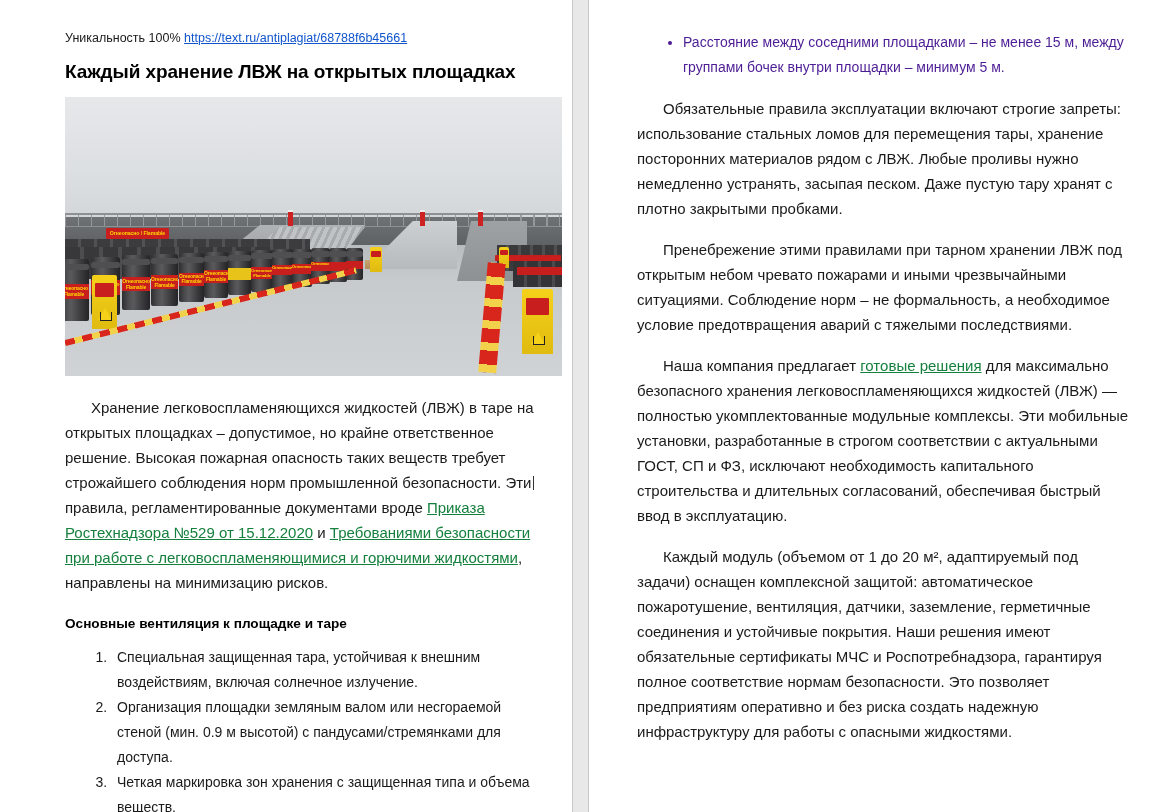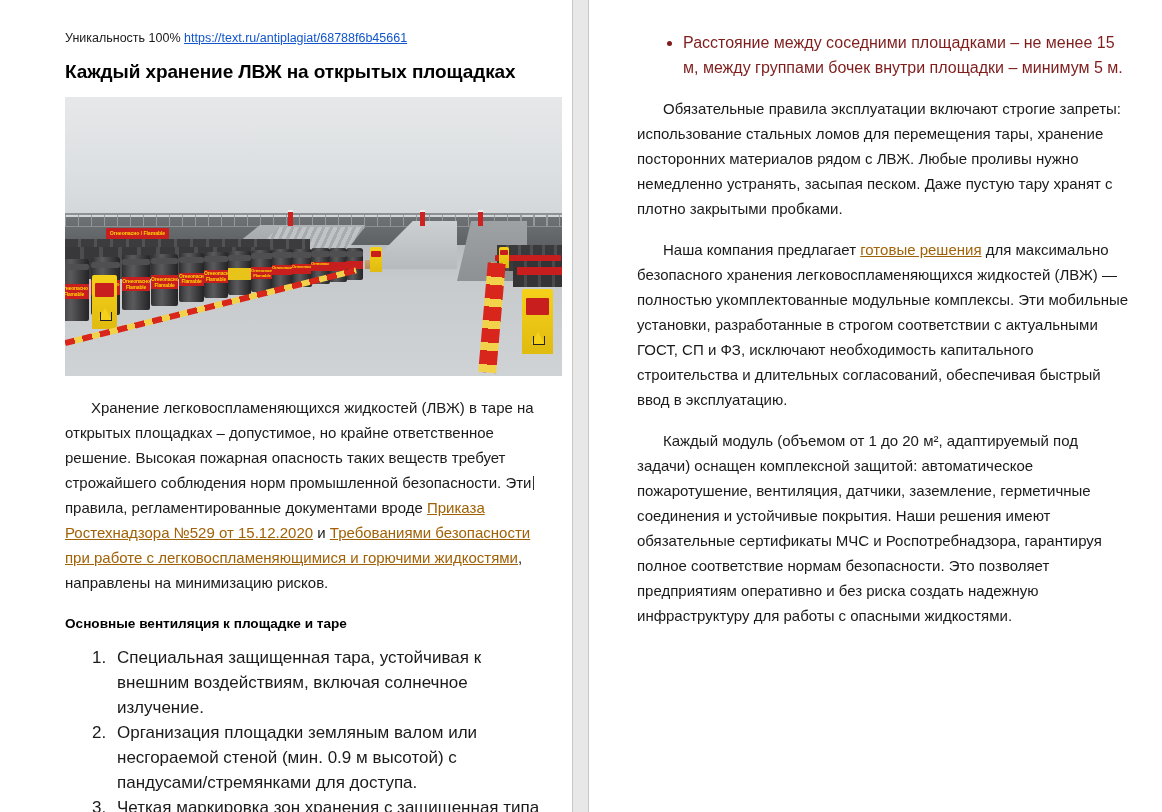--- a/index.html
+++ b/index.html
@@ -217,21 +217,21 @@
     color: #1a1a1a;
     text-align: left;
     margin: 0;
   }
   .para {
     margin: 16px 0 0 0;
     text-indent: 26px;
   }
   .para.first { margin-top: 19px; }
   .para a, .inline-link {
-    color: #a16207;
+    color: #15803d;
     text-decoration: underline;
   }
   .caret {
     display: inline-block;
     width: 1px;
     height: 14px;
     background: #333;
     vertical-align: -2px;
     margin-left: 2px;
   }
@@ -240,36 +240,36 @@
     font-weight: bold;
     line-height: 22px;
     margin: 18px 0 0 0;
     color: #000;
   }
   ol.list, ul.list {
     margin: 10px 0 0 0;
     padding-left: 46px;
   }
   ol.list li, ul.list li {
-    font-size: 17px;
+    font-size: 14px;
     line-height: 25px;
     color: #1a1a1a;
     margin: 0;
     padding-left: 6px;
   }
   ol.list { list-style: decimal; }
   .rc-bullets {
     margin: 0;
     padding-left: 46px;
     list-style: disc;
   }
   .rc-bullets li {
-    font-size: 16px;
+    font-size: 14px;
     line-height: 25px;
-    color: #7f1d1d;
+    color: #4c1d95;
   }
 </style>
 </head>
 <body>
 
 <div class="doc-viewport">
 
   <div class="page page-left">
     <div class="page-inner-left">
 
@@ -408,20 +408,21 @@
   <div class="page page-right">
     <div class="page-inner-right">
 
       <ul class="rc-bullets">
         <li>Расстояние между соседними площадками – не менее 15 м, между группами бочек внутри площадки – минимум 5 м.</li>
       </ul>
 
       <p class="body-text para">Обязательные правила эксплуатации включают строгие запреты: использование стальных ломов для перемещения тары, хранение посторонних материалов рядом с ЛВЖ. Любые проливы нужно немедленно устранять, засыпая песком. Даже пустую тару хранят с плотно закрытыми пробками.</p>
 
 
+      <p class="body-text para">Пренебрежение этими правилами при тарном хранении ЛВЖ под открытым небом чревато пожарами и иными чрезвычайными ситуациями. Соблюдение норм – не формальность, а необходимое условие предотвращения аварий с тяжелыми последствиями.</p>
 
 
       <p class="body-text para">
         <span>Наша компания предлагает </span><a class="inline-link" href="#">готовые решения</a><span> для максимально безопасного хранения легковоспламеняющихся жидкостей (ЛВЖ) — полностью укомплектованные модульные комплексы. Эти мобильные установки, разработанные в строгом соответствии с актуальными ГОСТ, СП и ФЗ, исключают необходимость капитального строительства и длительных согласований, обеспечивая быстрый ввод в эксплуатацию.</span>
       </p>
 
       <p class="body-text para">Каждый модуль (объемом от 1 до 20 м², адаптируемый под задачи) оснащен комплексной защитой: автоматическое пожаротушение, вентиляция, датчики, заземление, герметичные соединения и устойчивые покрытия. Наши решения имеют обязательные сертификаты МЧС и Роспотребнадзора, гарантируя полное соответствие нормам безопасности. Это позволяет предприятиям оперативно и без риска создать надежную инфраструктуру для работы с опасными жидкостями.</p>
 
     </div>
   </div>

